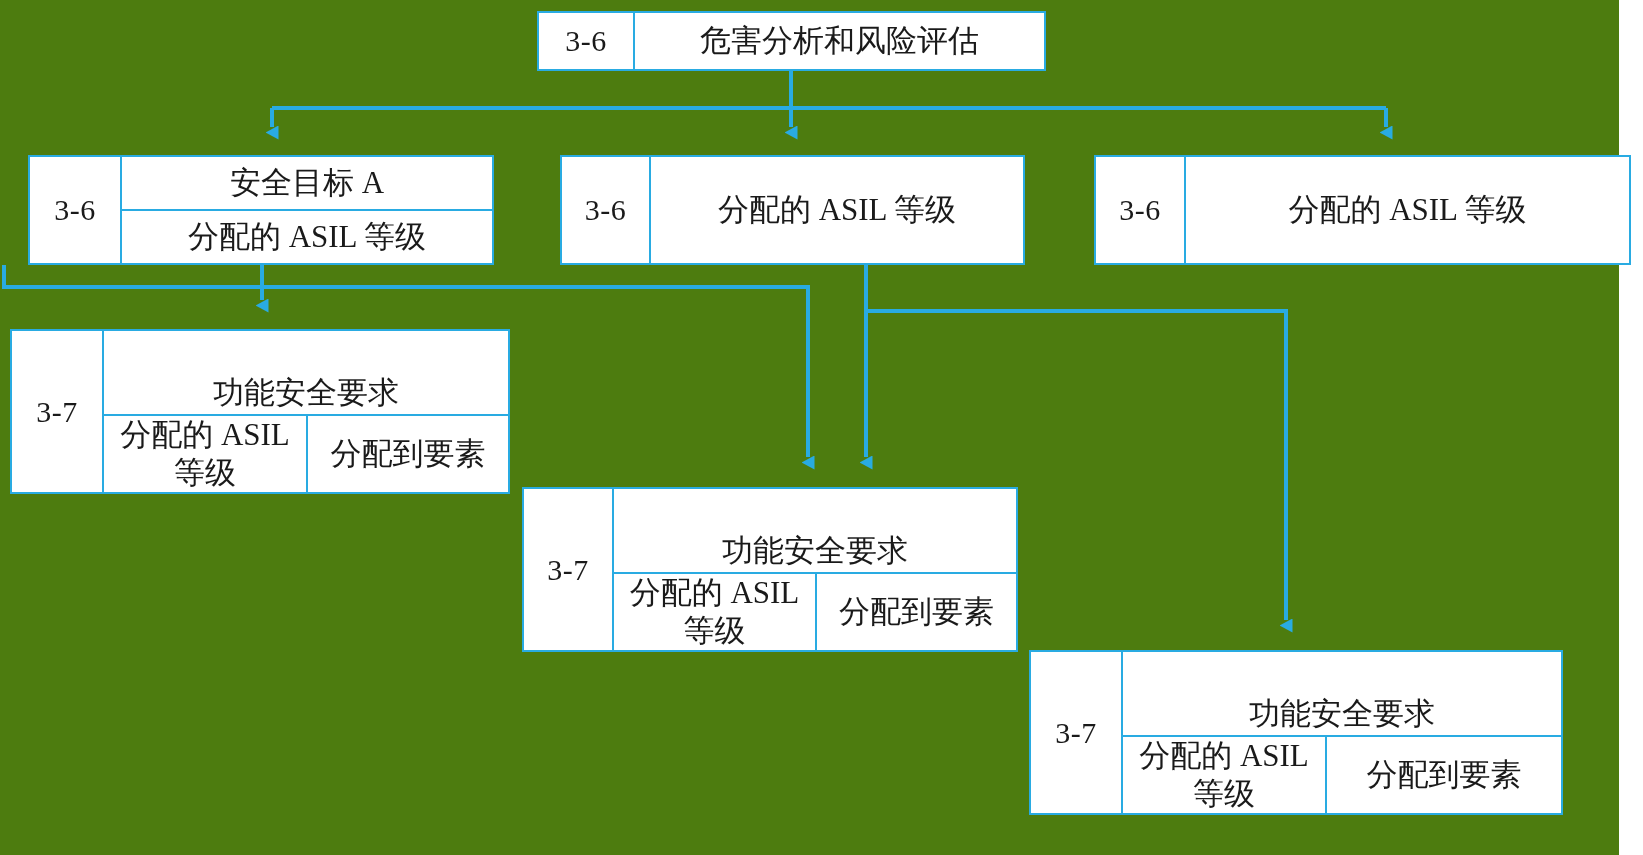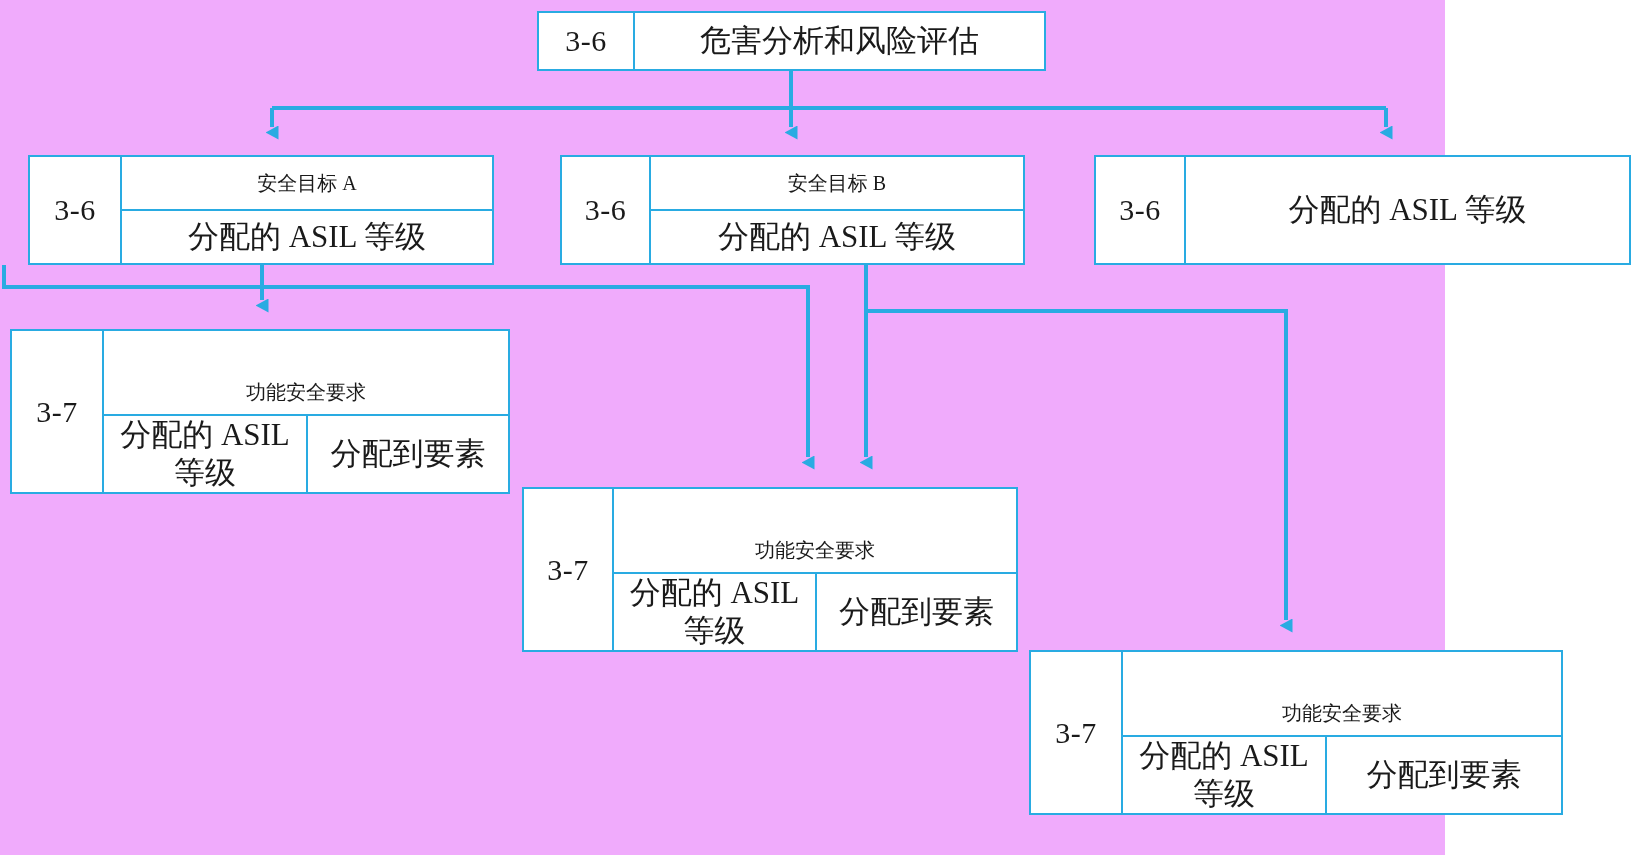--- a/index.html
+++ b/index.html
@@ -8,23 +8,23 @@
     background: #ffffff;
   }
   body {
     width: 1643px;
     height: 855px;
     overflow: hidden;
     font-family: "Liberation Serif", "DejaVu Serif", serif;
   }
   #diagram-root {
     position: relative;
-    width: 1445px;
+    width: 1619px;
     height: 855px;
-    background: #f0abfc;
+    background: #4d7c0f;
   }
   svg.edges {
     position: absolute;
     left: 0;
     top: 0;
     width: 1643px;
     height: 855px;
     pointer-events: none;
   }
   .node {
@@ -50,21 +50,21 @@
     display: flex;
     flex-direction: column;
     box-sizing: border-box;
   }
   .title-cell {
     box-sizing: border-box;
     display: flex;
     align-items: center;
     justify-content: center;
     border-bottom: 2px solid #29abe2;
-    font-size: 20px;
+    font-size: 31px;
     color: #1a1a1a;
   }
   .sub-row {
     flex: 1 1 auto;
     display: flex;
     flex-direction: row;
     box-sizing: border-box;
   }
   .sub-cell {
     box-sizing: border-box;
@@ -154,21 +154,20 @@
       <div class="title-cell">安全目标 A</div>
       <div class="sub-row">
         <div class="sub-cell">分配的 ASIL 等级</div>
       </div>
     </div>
   </div>
 
   <div class="node goal" id="node-goal-b">
     <div class="clause-cell">3-6</div>
     <div class="body-col">
-      <div class="title-cell">安全目标 B</div>
       <div class="sub-row">
         <div class="sub-cell">分配的 ASIL 等级</div>
       </div>
     </div>
   </div>
 
   <div class="node goal" id="node-goal-c">
     <div class="clause-cell">3-6</div>
     <div class="body-col">
       <div class="sub-row">

